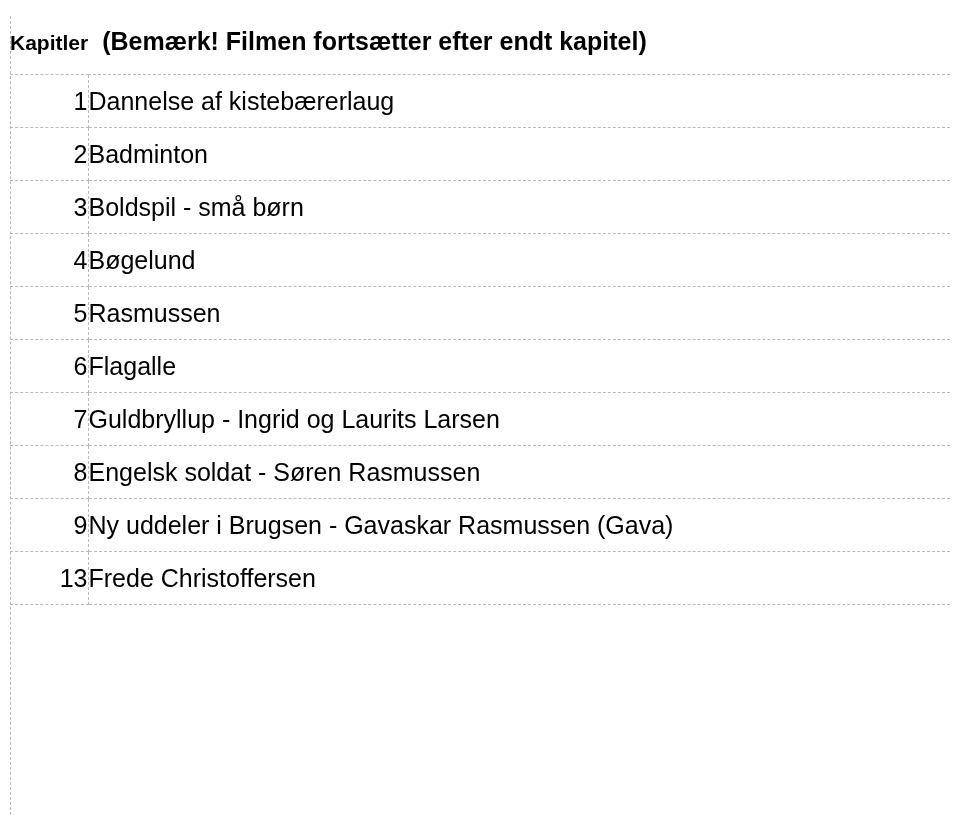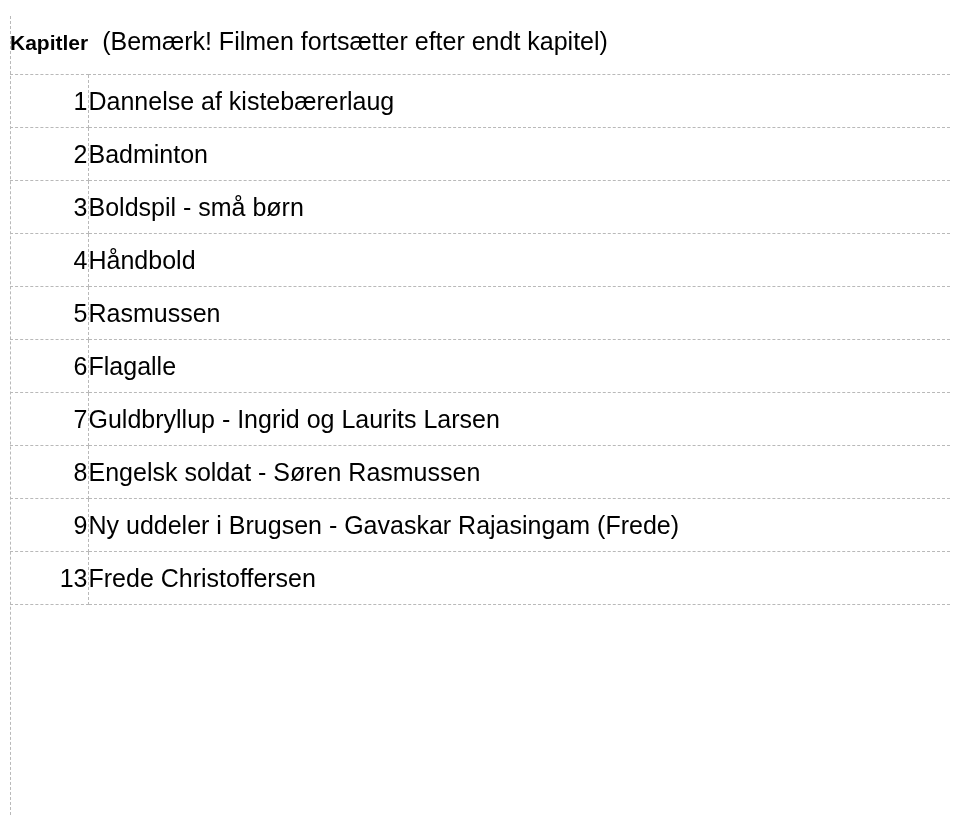--- a/index.html
+++ b/index.html
@@ -56,21 +56,21 @@
     padding-left: 34px;
     white-space: nowrap;
   }
   .header-title {
     font-size: 21px;
     font-weight: bold;
     letter-spacing: 0px;
   }
   .header-note {
     font-size: 25px;
-    font-weight: normal;
+    font-weight: bold;
     margin-left: 14px;
   }
   .num-cell {
     text-align: right;
     padding-right: 10px;
     font-size: 25px;
     white-space: nowrap;
   }
   .title-cell {
     text-align: left;
@@ -103,41 +103,41 @@
       <tr>
         <td class="num-cell">2</td>
         <td class="title-cell">Badminton</td>
       </tr>
       <tr>
         <td class="num-cell">3</td>
         <td class="title-cell">Boldspil - små børn</td>
       </tr>
       <tr>
         <td class="num-cell">4</td>
-        <td class="title-cell">Håndbold</td>
+        <td class="title-cell">Bøgelund</td>
       </tr>
       <tr>
         <td class="num-cell">5</td>
         <td class="title-cell">Rasmussen</td>
       </tr>
       <tr>
         <td class="num-cell">6</td>
         <td class="title-cell">Flagalle</td>
       </tr>
       <tr>
         <td class="num-cell">7</td>
         <td class="title-cell">Guldbryllup - Ingrid og Laurits Larsen</td>
       </tr>
       <tr>
         <td class="num-cell">8</td>
         <td class="title-cell">Engelsk soldat - Søren Rasmussen</td>
       </tr>
       <tr>
         <td class="num-cell">9</td>
-        <td class="title-cell">Ny uddeler i Brugsen - Gavaskar Rajasingam  (Frede)</td>
+        <td class="title-cell">Ny uddeler i Brugsen - Gavaskar Rasmussen  (Gava)</td>
       </tr>
       <tr>
         <td class="num-cell">13</td>
         <td class="title-cell">Frede Christoffersen</td>
       </tr>
     </tbody>
   </table>
 </div>
 
 </body></html>

